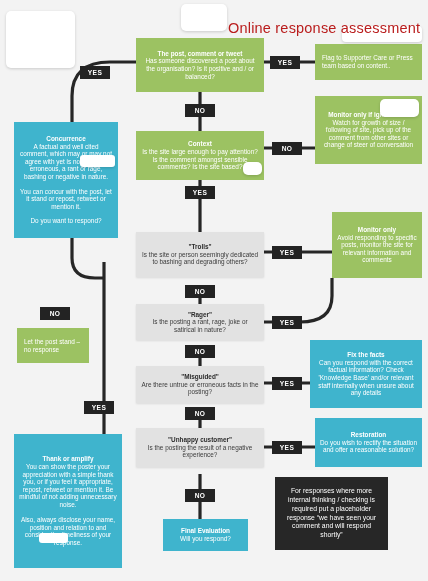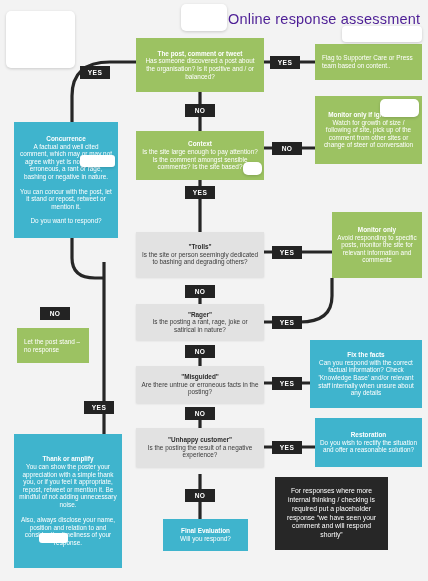--- a/index.html
+++ b/index.html
@@ -46,22 +46,22 @@
 
   
   .redact{
     position:absolute;z-index:5;background:#ffffff;border-radius:5px;
     box-shadow:0 1px 3px rgba(0,0,0,.17);
   }
   .redact.flat{border-radius:3px;box-shadow:none;}
 
   
   #title{
-    position:absolute;z-index:6;left:228px;top:11px;
-    font-size:14.5px;color:#4c1d95;font-weight:normal;
+    position:absolute;z-index:6;left:228px;top:20px;
+    font-size:14.5px;color:#b91c1c;font-weight:normal;
     letter-spacing:.2px;white-space:nowrap;
   }
 </style>
 </head>
 <body>
 
 <div id="canvas">
 
   <svg id="wires" viewBox="0 0 428 581" xmlns="http://www.w3.org/2000/svg">
     <g stroke="#262626" stroke-width="3.2" fill="none" stroke-linecap="butt">

